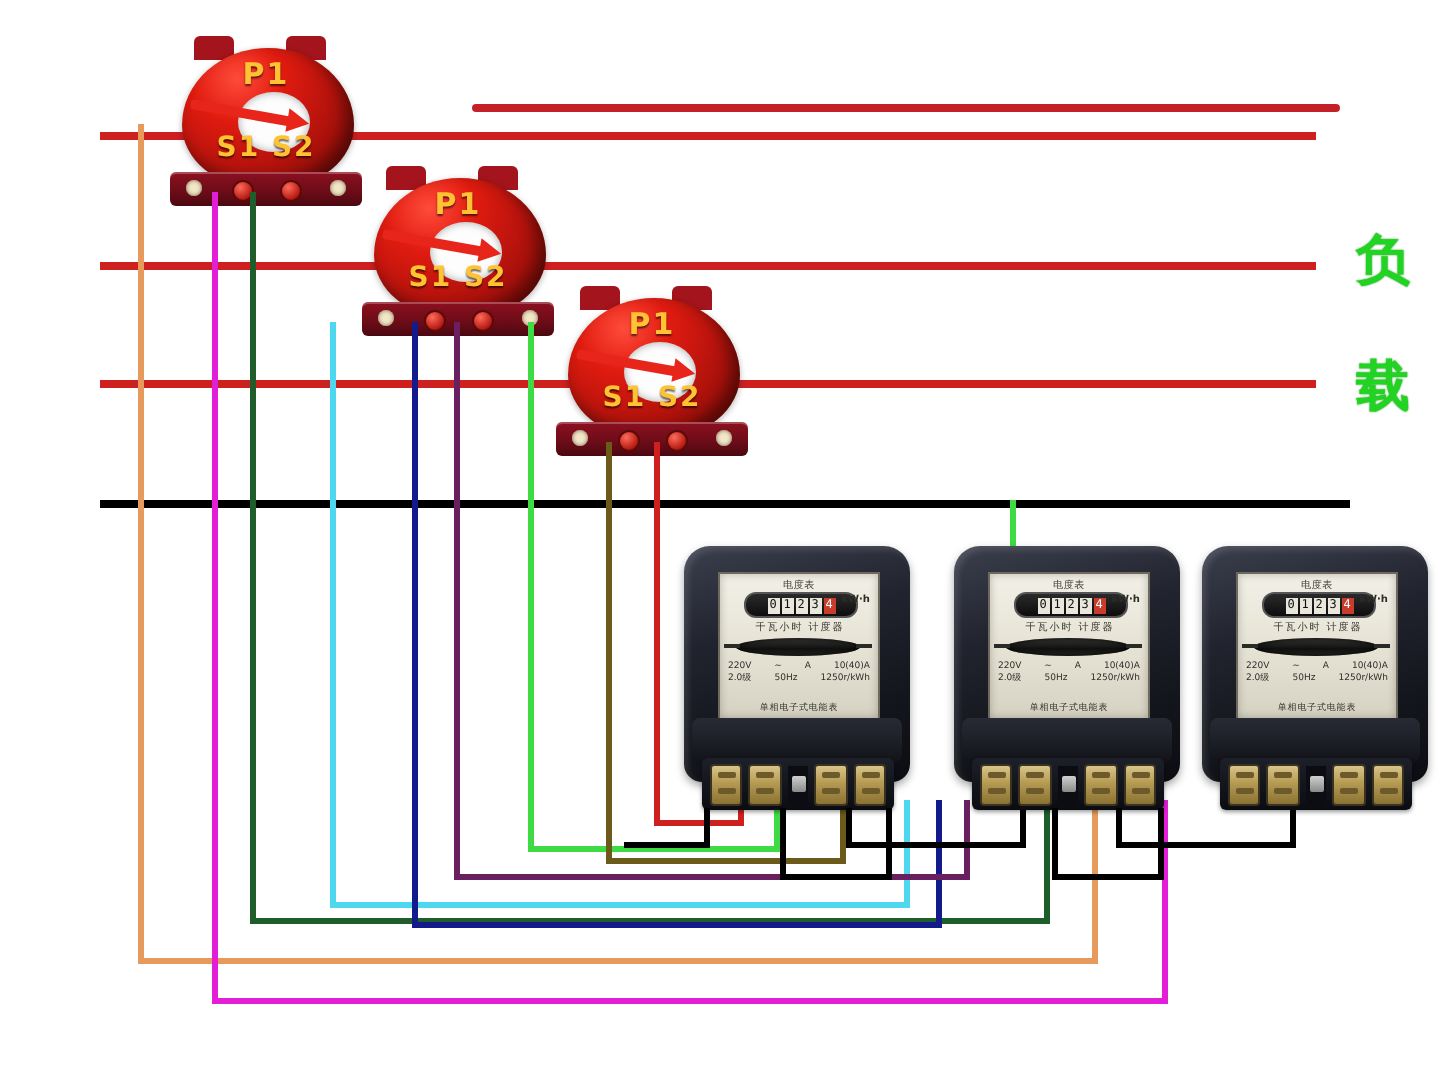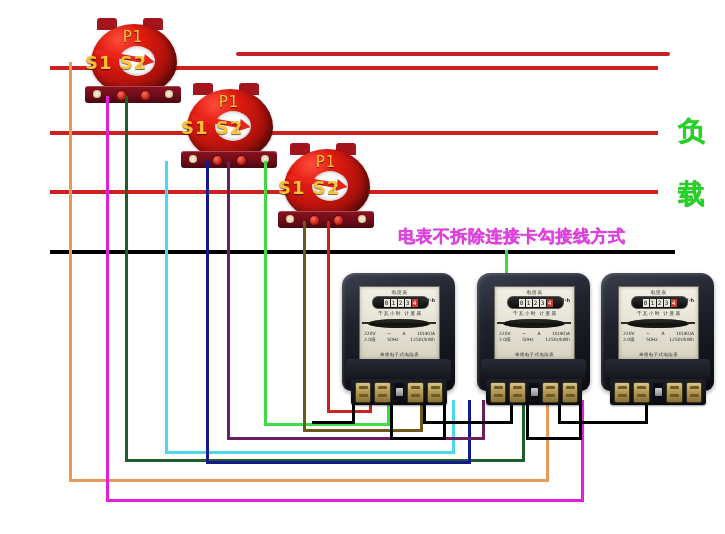--- a/index.html
+++ b/index.html
@@ -107,29 +107,30 @@
     position:absolute;
     left:58px; top:-6px;
     width:20px; height:12px;
     background:#a4141c;
     border-radius:3px 3px 0 0;
   }
   .ct-p1{
     position:absolute;
     top:4px; left:0; width:96px;
     text-align:center;
-    font-size:15px; font-weight:normal;
+    font-size:15px; font-weight:bold;
     color:#ffc233;
     text-shadow:0 1px 1px rgba(0,0,0,.6);
     letter-spacing:1px;
   }
   .ct-s{
     position:absolute;
-    top:28px; left:0; width:96px;
-    font-size:18px; font-weight:bold;
+    top:42px; left:0; width:96px;
+    text-align:center;
+    font-size:14px; font-weight:bold;
     color:#ffc233;
     text-shadow:0 1px 1px rgba(0,0,0,.6);
     letter-spacing:1px;
   }
   .ct-arrow{
     position:absolute;
     left:10px; top:30px;
     width:52px; height:5px;
     background:#e8251b;
     border-radius:2px;
@@ -264,21 +265,20 @@
   <div class="title-rule"></div>
 
   <div class="w" style="left:50px;top:66px;width:608px;height:4px;background:#cf2020;"></div>
   <div class="w" style="left:50px;top:131px;width:608px;height:4px;background:#cf2020;"></div>
   <div class="w" style="left:50px;top:190px;width:608px;height:4px;background:#cf2020;"></div>
   <div class="w" style="left:50px;top:250px;width:625px;height:4px;background:#000;"></div>
 
   <div class="load-label" style="left:678px;top:117px;">负</div>
   <div class="load-label" style="left:678px;top:180px;">载</div>
 
-  <div class="note-label" style="left:398px;top:225px;">电表不拆除连接卡勾接线方式</div>
 
   <div class="ct" style="left:85px;top:24px;">
     <div class="ct-tab"></div>
     <div class="ct-tab2"></div>
     <div class="ct-body">
       <div class="ct-win"></div>
     </div>
     <div class="ct-arrow"></div>
     <div class="ct-p1">P1</div>
     <div class="ct-s">

